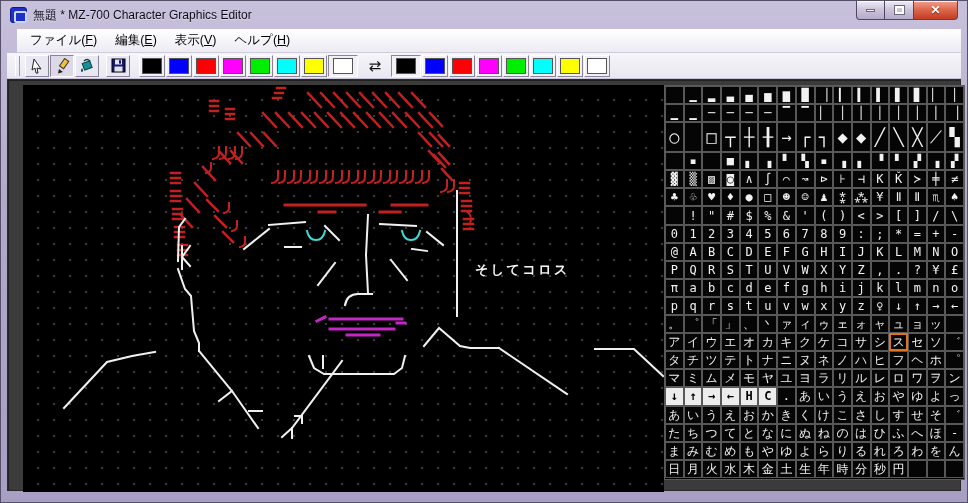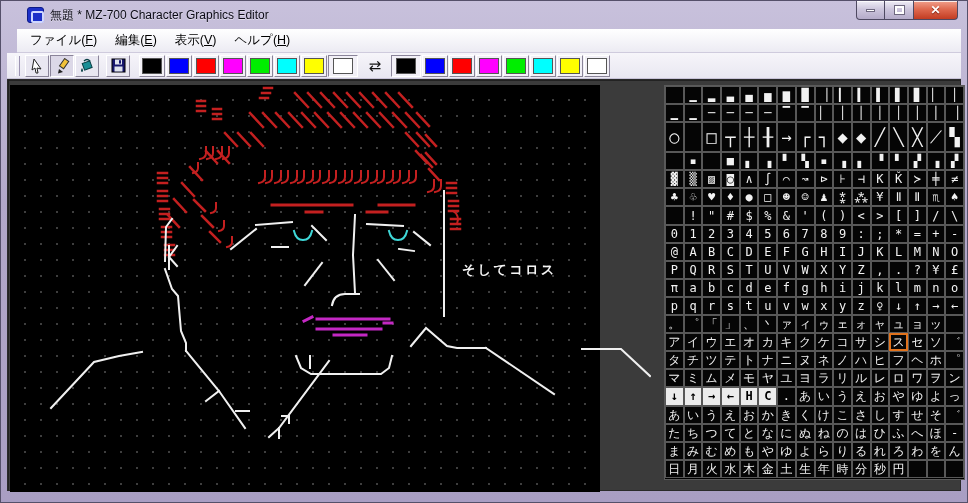--- a/index.html
+++ b/index.html
@@ -5,21 +5,21 @@
   html,body{margin:0;padding:0;background:#888;}
   *{box-sizing:border-box;}
   #win{
     position:relative;width:968px;height:503px;
     background:linear-gradient(#c8c1dc,#b2a8c9 40%,#a99ec3);
     border:1px solid #55506a;
     font-family:"Liberation Sans",sans-serif;
     overflow:hidden;
   }
   
-  #titlebar{position:absolute;left:0;top:0;right:0;height:28px;display:flex;align-items:center;margin-left:17px;}
+  #titlebar{position:absolute;left:0;top:0;right:0;height:28px;display:flex;align-items:center;}
   #appicon{width:17px;height:16px;margin:0 6px 0 9px;background:#1d30c8;border:1px solid #0d1a86;border-radius:3px;position:relative;}
   #appicon::before{content:"";position:absolute;left:3px;top:3px;width:9px;height:8px;border:2px solid #cfd6ff;border-radius:2px;}
   #title-text{font-size:12px;color:#0a0a14;text-shadow:0 1px 0 rgba(255,255,255,.45);}
   #winbtns{position:absolute;right:9px;top:0;display:flex;}
   .winbtn{height:19px;border:1px solid #4e4961;border-top:none;display:flex;align-items:center;justify-content:center;
     background:linear-gradient(#efeDf6,#cdc6dd 45%,#b4abc9);box-shadow:inset 0 1px 0 rgba(255,255,255,.8);}
   .winbtn.min{width:29px;border-radius:0 0 0 4px;}
   .winbtn.max{width:28px;border-left:none;border-right:none;}
   .winbtn.close{width:45px;border-radius:0 0 4px 0;background:linear-gradient(#f0a08c,#df6a50 45%,#c23c22);}
   .glyph-min{width:9px;height:3px;background:#fff;border:1px solid #6e687f;}
@@ -43,21 +43,21 @@
   .swatch{width:26px;height:22px;margin-right:1px;background:#f2f0f7;border:1px solid;
     border-color:#ffffff #8a8499 #8a8499 #ffffff;display:flex;align-items:center;justify-content:center;}
   .swatch .chip{width:20px;height:16px;border:1px solid #555;}
   .swatch.selected{border-color:#8a8499 #ffffff #ffffff #8a8499;width:30px;}
   #swapbtn{width:24px;height:22px;margin:0 4px;display:flex;align-items:center;justify-content:center;
     font-size:15px;color:#111;background:transparent;border:1px solid transparent;}
   
   #client{position:absolute;left:6px;right:6px;top:78px;bottom:11px;background:#3b3b3b;
     border:1px solid #2a2a2a;box-shadow:inset 1px 1px 0 #222;}
   
-  #canvas{position:absolute;left:2px;top:5px;width:590px;height:407px;background:#000;
+  #canvas{position:absolute;left:15px;top:5px;width:641px;height:407px;background:#000;
     background-image:radial-gradient(circle,#3e3e3e 1px,transparent 1.4px);
     background-size:16px 16px;background-position:-9px -9px;}
   #art{position:absolute;left:0;top:0;}
   #annotation{position:absolute;color:#f5f5f5;font-size:13px;letter-spacing:2.5px;
     font-family:"DejaVu Sans Mono",monospace;font-weight:bold;white-space:nowrap;}
   
   #palette{position:absolute;left:656px;top:5px;width:301px;height:395px;background:#000;border:1px solid #5a5a5a;}
   .pal-row{display:flex;height:18.1px;}
   .pal-row.tall{height:30px;}
   .pal-cell{flex:1 1 0;border:1px solid #585858;color:#f2f2f2;background:#050505;

